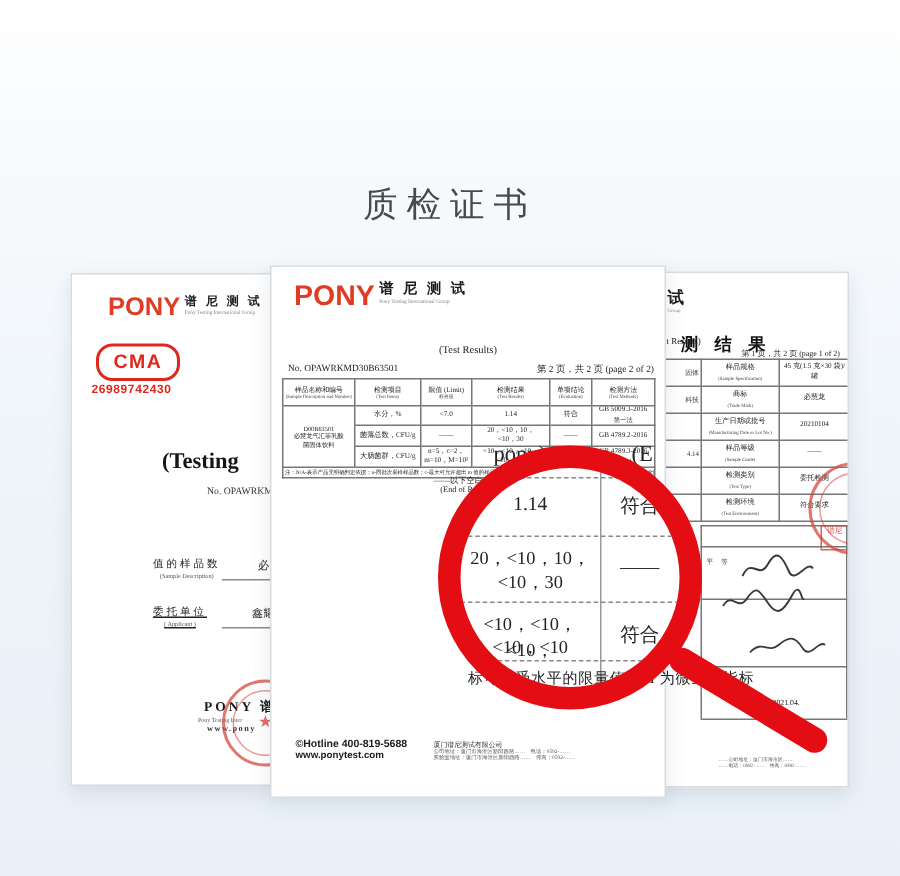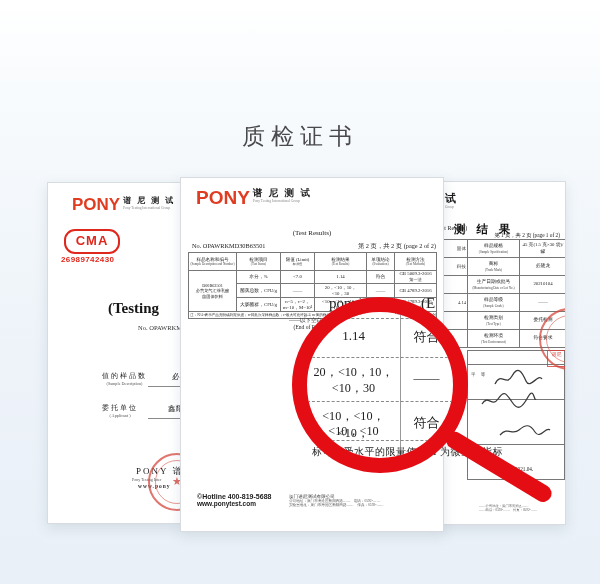--- a/index.html
+++ b/index.html
@@ -41,26 +41,26 @@
     text-align:center;line-height:20px;letter-spacing:1px;}
   .lc-cma-num{left:13px;top:72px;font-family:"Liberation Sans",sans-serif;font-weight:700;
     font-size:8px;color:#e0271c;letter-spacing:.4px;}
   .lc-heading{left:58px;top:90px;font-size:21px;font-weight:700;letter-spacing:9px;color:#151515;}
   .lc-heading-en{left:60px;top:117px;font-size:15px;font-weight:700;color:#151515;}
   .lc-no{left:90px;top:141px;font-size:6.5px;color:#333;}
   .lc-field{text-align:center;}
   .lc-field .f-cn{font-size:7px;letter-spacing:2px;color:#222;}
   .lc-field .f-en{font-size:4.2px;color:#555;}
   .lc-f1{left:54px;top:188px;}
-  .lc-f2{left:54px;top:220px;}
+  .lc-f2{left:54px;top:220px;text-decoration:underline;}
   .lc-v1{left:124px;top:189px;font-size:7.5px;}
   .lc-v2{left:120px;top:221px;font-size:7.5px;}
   .lc-u1{left:100px;top:203px;width:34px;border-top:1px solid #8a8a8a;height:0;}
   .lc-u2{left:100px;top:235px;width:34px;border-top:1px solid #8a8a8a;height:0;}
-  .lc-fbrand{left:88px;top:282px;font-size:9px;font-weight:400;letter-spacing:2px;color:#1a1a1a;}
+  .lc-fbrand{left:88px;top:282px;font-size:9px;font-weight:700;letter-spacing:2px;color:#1a1a1a;}
   .lc-fen{left:84px;top:294px;font-size:4px;color:#555;}
   .lc-fweb{left:90px;top:300px;font-size:5.5px;font-weight:600;letter-spacing:1px;color:#333;}
   .stamp{border-radius:50%;border:2px solid rgba(214,72,62,.75);}
   .stamp-inner{position:absolute;inset:5px;border-radius:50%;border:1px solid rgba(214,72,62,.55);}
   .stamp-star{position:absolute;left:0;right:0;top:50%;transform:translateY(-55%);
     text-align:center;color:rgba(214,72,62,.8);font-size:11px;}
   .lc-stamp{left:100px;top:270px;width:54px;height:54px;}
 
   
   .cc-logo{left:15px;top:10px;}

